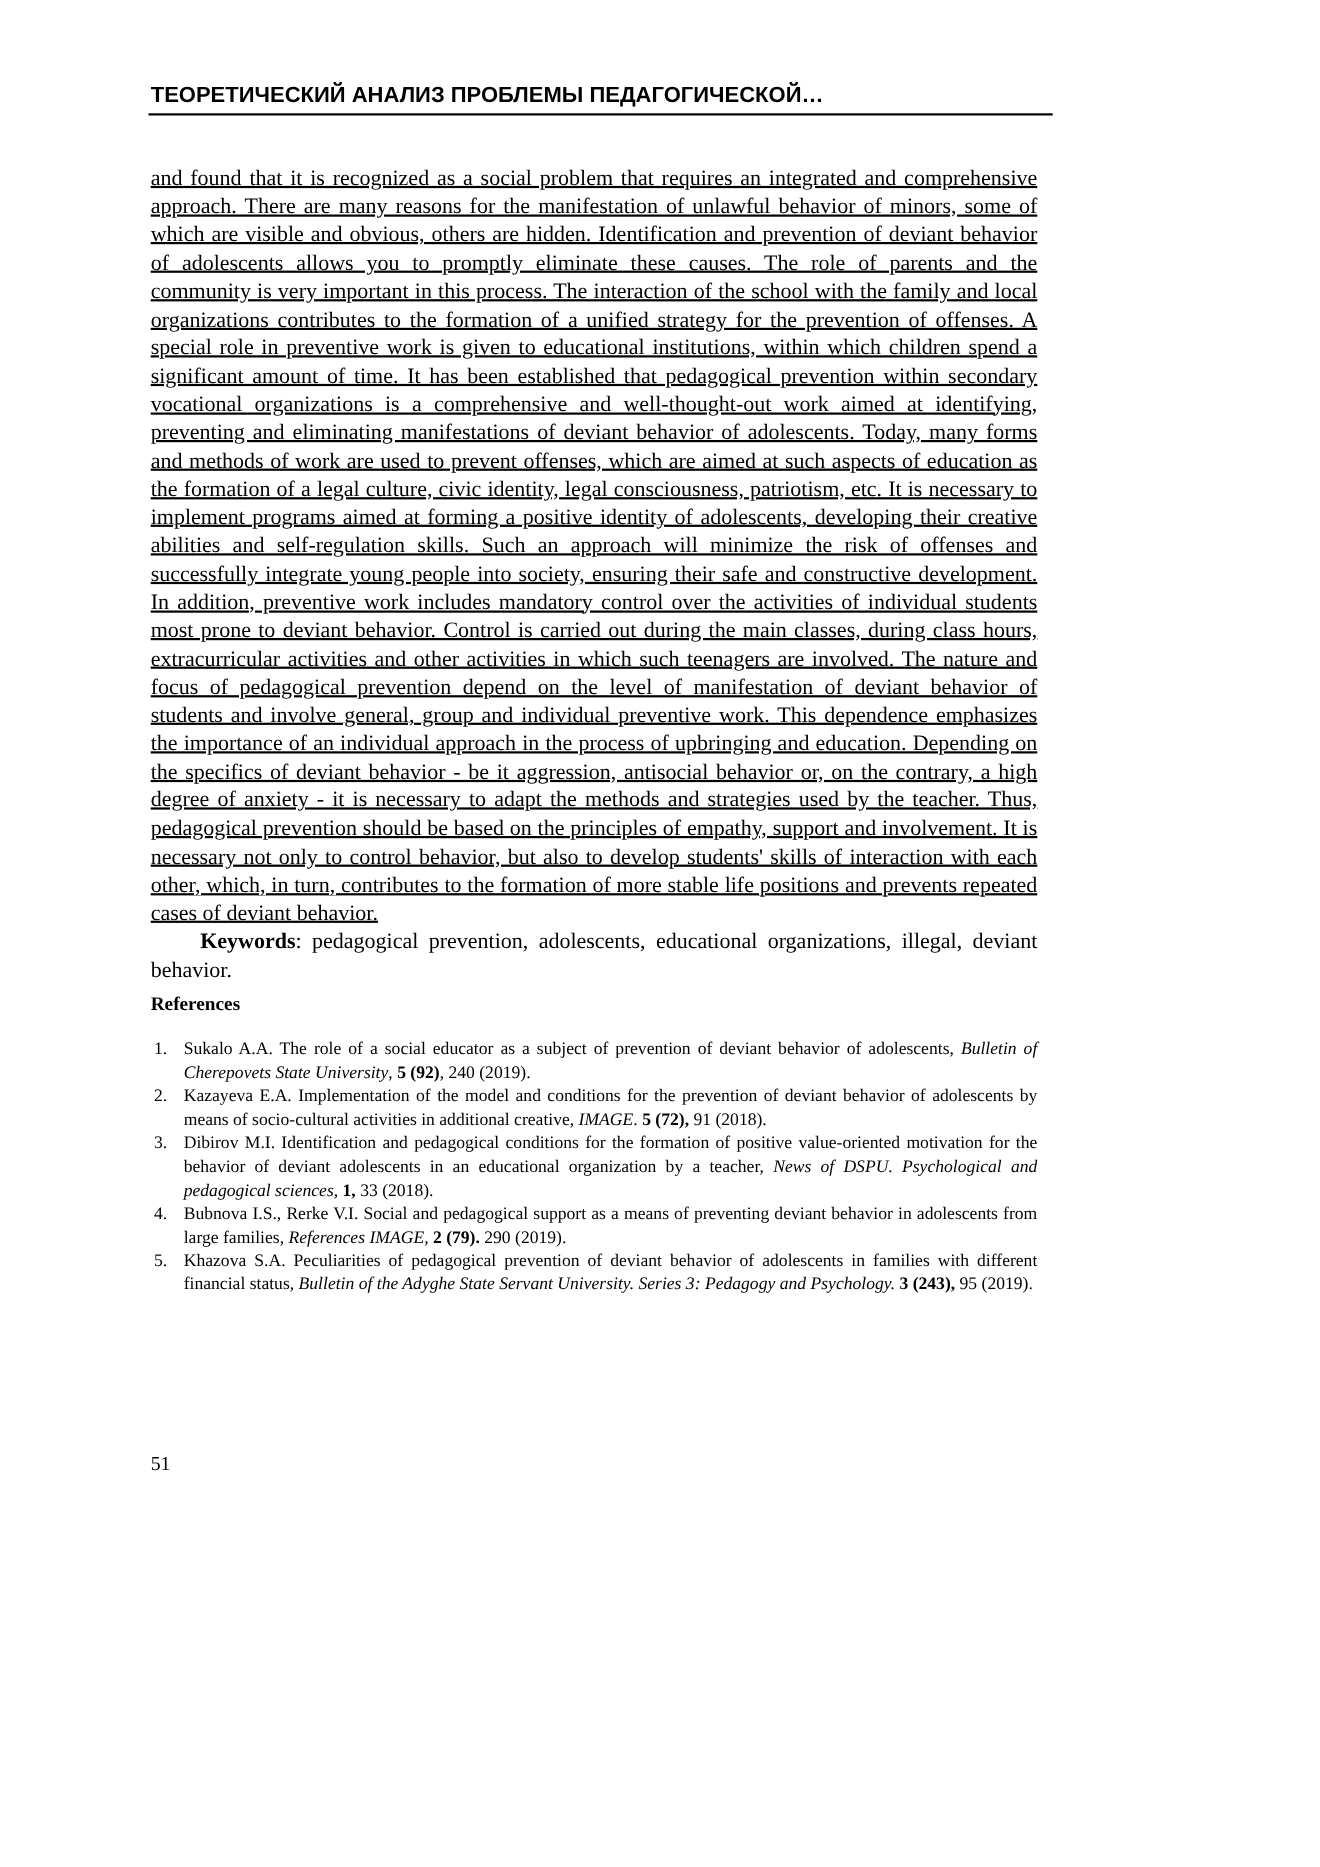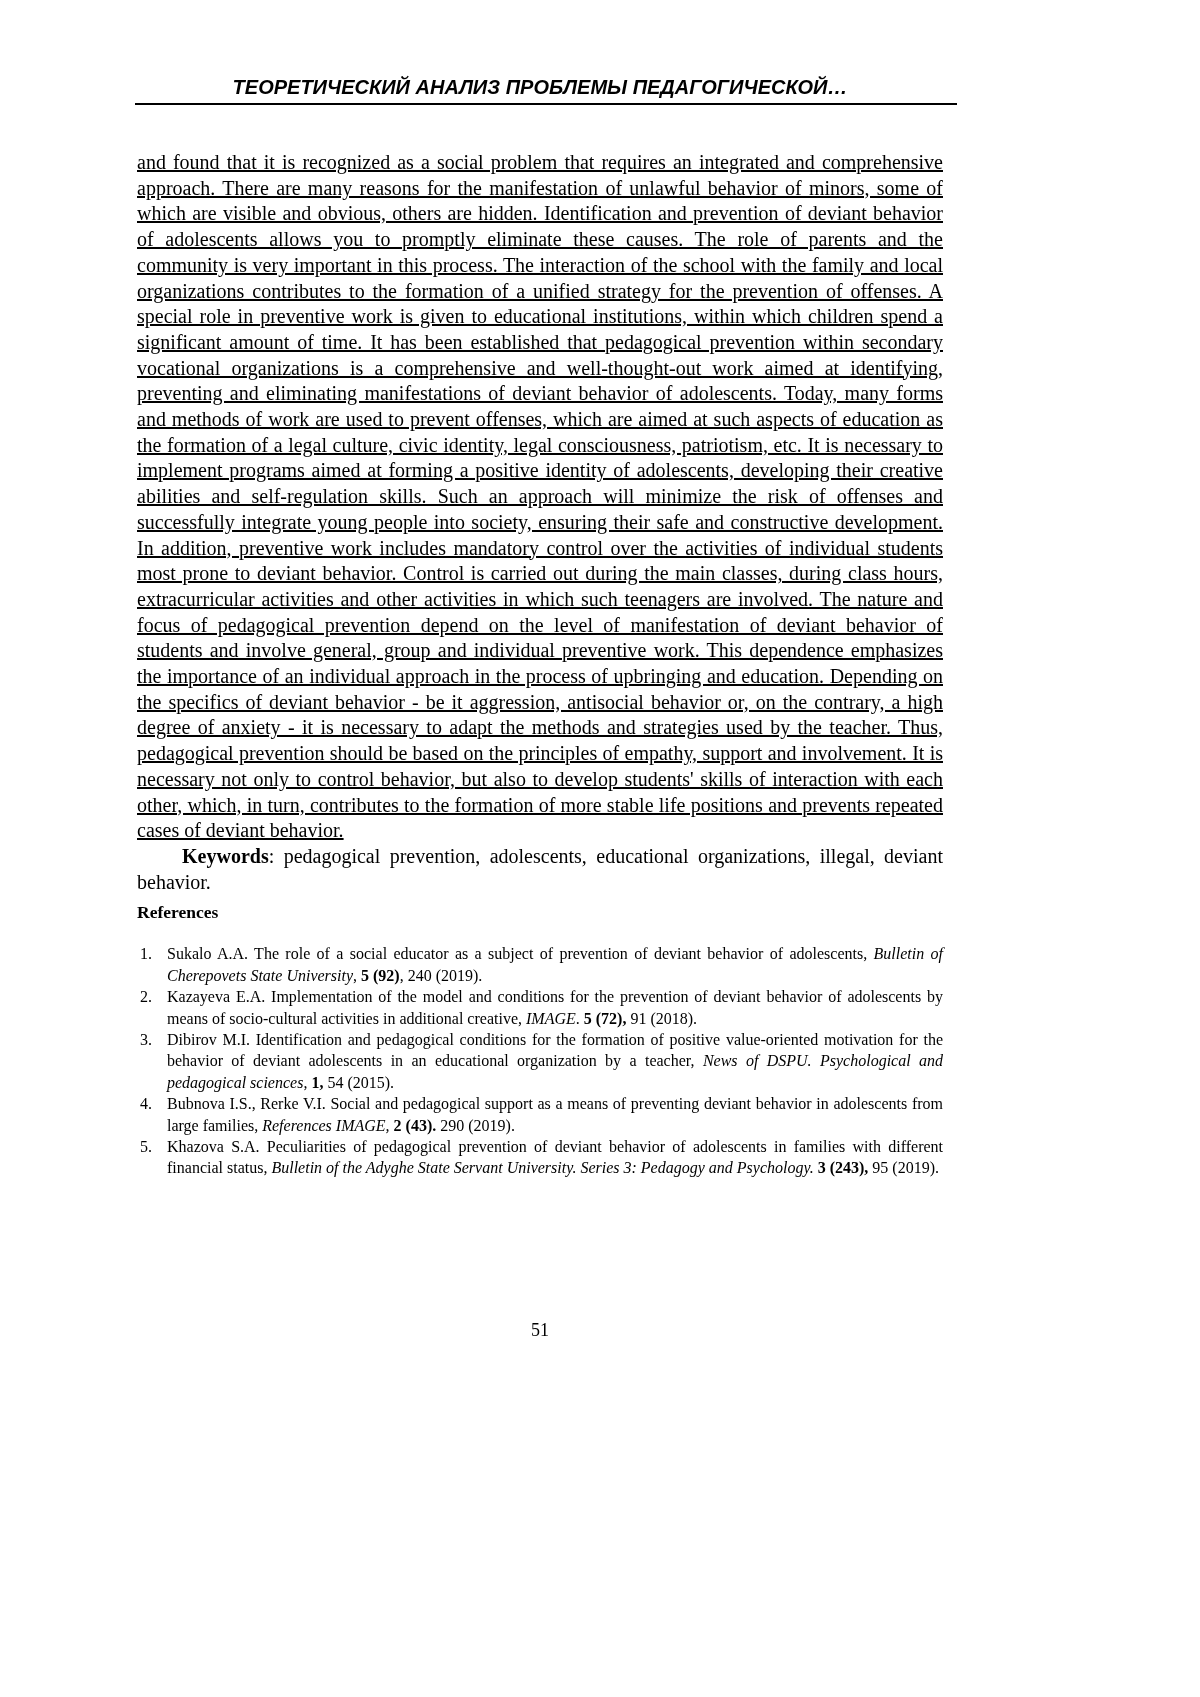--- a/index.html
+++ b/index.html
@@ -15,24 +15,22 @@
     font-family: "Liberation Serif", serif;
     color: #000000;
     margin: 0 auto;
     overflow: hidden;
   }
   .running-header {
     position: absolute;
     top: 76px;
     left: 137px;
     width: 806px;
-    text-align: center;
     font-family: "Liberation Sans", sans-serif;
     font-weight: bold;
-    font-style: italic;
     font-size: 20px;
     letter-spacing: 0px;
     white-space: nowrap;
   }
   .header-rule {
     position: absolute;
     top: 103px;
     left: 135px;
     width: 822px;
     height: 0;
@@ -83,21 +81,21 @@
     flex: 1 1 auto;
     text-align: justify;
   }
   .it { font-style: italic; }
   .bd { font-weight: bold; }
   .page-number {
     position: absolute;
     top: 1320px;
     left: 137px;
     width: 806px;
-    text-align: center;
+    text-align: left;
     font-size: 18px;
   }
 </style>
 </head>
 <body>
 
 <div class="page">
 
   <div class="running-header">ТЕОРЕТИЧЕСКИЙ АНАЛИЗ ПРОБЛЕМЫ ПЕДАГОГИЧЕСКОЙ…</div>
 
@@ -115,25 +113,25 @@
         <div class="ref-item">
           <span class="ref-num">1.</span>
           <span class="ref-text"><span>Sukalo A.A. The role of a social educator as a subject of prevention of deviant behavior of adolescents, </span><span class="it">Bulletin of Cherepovets State University</span><span>, </span><span class="bd">5 (92)</span><span>, 240 (2019).</span></span>
         </div>
         <div class="ref-item">
           <span class="ref-num">2.</span>
           <span class="ref-text"><span>Kazayeva E.A. Implementation of the model and conditions for the prevention of deviant behavior of adolescents by means of socio-cultural activities in additional creative, </span><span class="it">IMAGE</span><span>. </span><span class="bd">5 (72),</span><span> 91 (2018).</span></span>
         </div>
         <div class="ref-item">
           <span class="ref-num">3.</span>
-          <span class="ref-text"><span>Dibirov M.I. Identification and pedagogical conditions for the formation of positive value-oriented motivation for the behavior of deviant adolescents in an educational organization by a teacher, </span><span class="it">News of DSPU. Psychological and pedagogical sciences</span><span>, </span><span class="bd">1,</span><span> 54 (2015).</span></span>
+          <span class="ref-text"><span>Dibirov M.I. Identification and pedagogical conditions for the formation of positive value-oriented motivation for the behavior of deviant adolescents in an educational organization by a teacher, </span><span class="it">News of DSPU. Psychological and pedagogical sciences</span><span>, </span><span class="bd">1,</span><span> 33 (2018).</span></span>
         </div>
         <div class="ref-item">
           <span class="ref-num">4.</span>
-          <span class="ref-text"><span>Bubnova I.S., Rerke V.I. Social and pedagogical support as a means of preventing deviant behavior in adolescents from large families, </span><span class="it">References IMAGE,</span><span> </span><span class="bd">2 (43).</span><span> 290 (2019).</span></span>
+          <span class="ref-text"><span>Bubnova I.S., Rerke V.I. Social and pedagogical support as a means of preventing deviant behavior in adolescents from large families, </span><span class="it">References IMAGE,</span><span> </span><span class="bd">2 (79).</span><span> 290 (2019).</span></span>
         </div>
         <div class="ref-item">
           <span class="ref-num">5.</span>
           <span class="ref-text"><span>Khazova S.A. Peculiarities of pedagogical prevention of deviant behavior of adolescents in families with different financial status, </span><span class="it">Bulletin of the Adyghe State Servant University. Series 3: Pedagogy and Psychology.</span><span> </span><span class="bd">3 (243),</span><span> 95 (2019).</span></span>
         </div>
       </div>
 
   </div>
 
   <div class="page-number">51</div>

